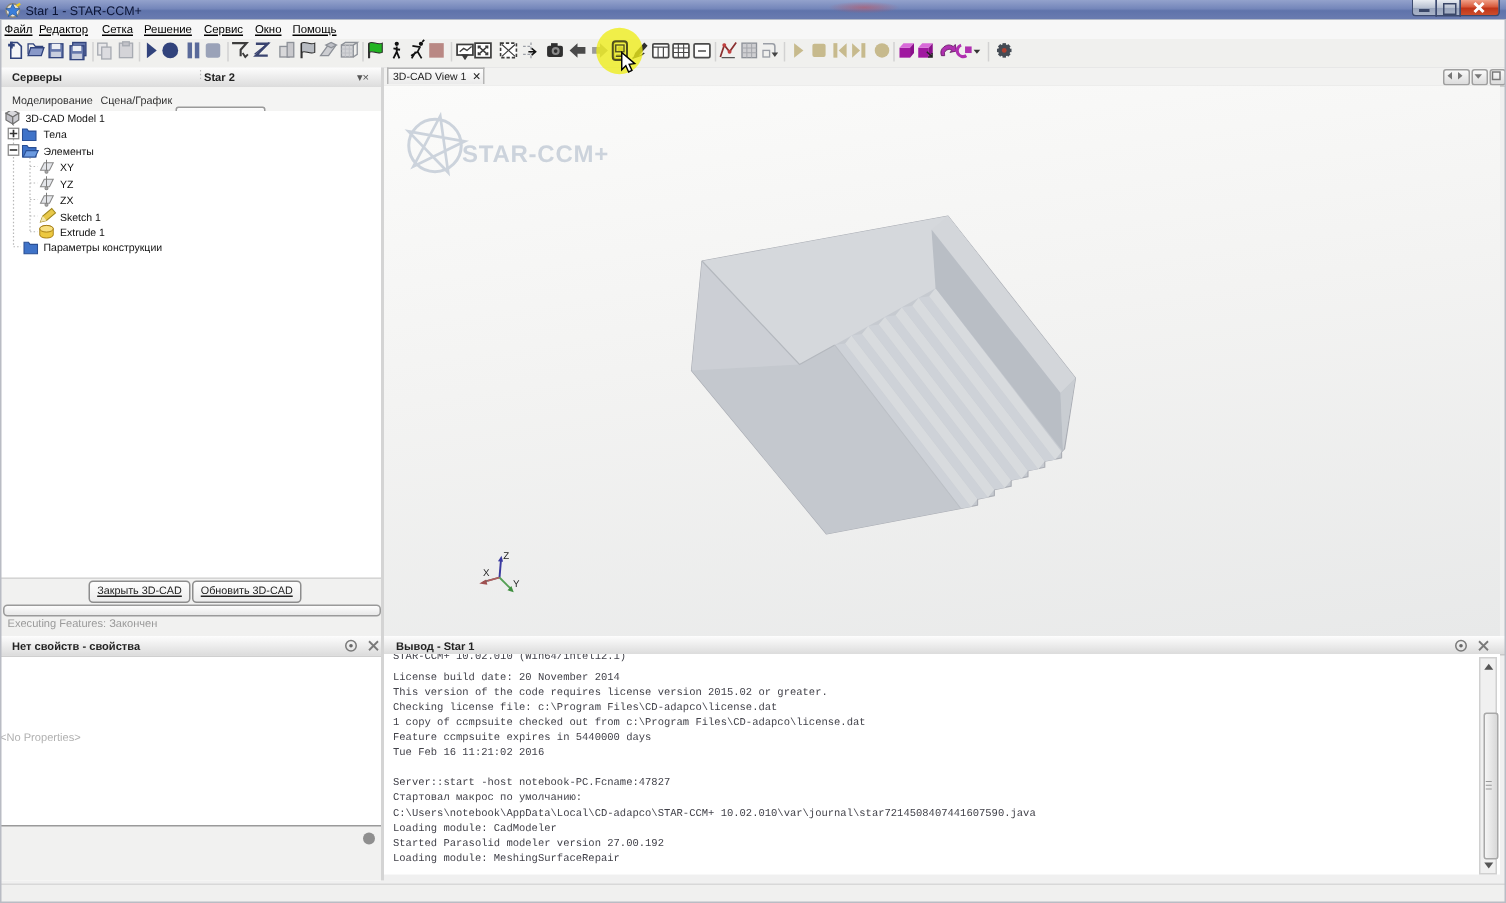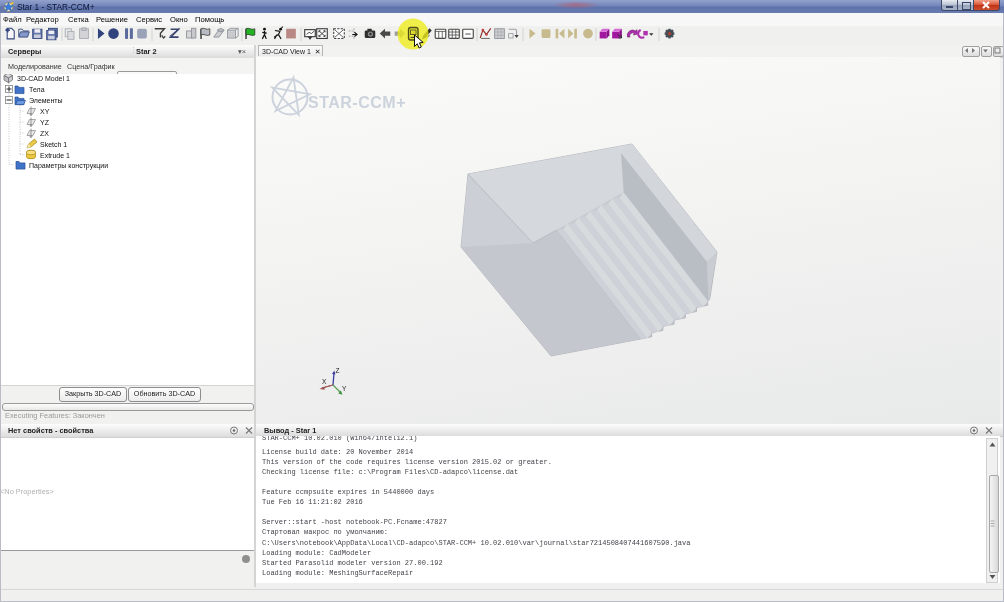--- a/index.html
+++ b/index.html
@@ -11,37 +11,37 @@
   background:linear-gradient(#93a2cc,#7486ba 45%,#5f73ab 55%,#6a7cb0);
   border-bottom:1px solid #2d3f63;}
 #titletxt{left:17px;top:1.5px;font-size:8.3px;color:#0a1333;}
 .winbtn{top:0;height:11px;border:1px solid #3c4a6e;border-top:none;box-sizing:border-box;}
 #btnmin{left:941px;width:17px;background:linear-gradient(#e8ecf2,#b9c2d2 50%,#98a4bc 52%,#aab4c8);border-radius:0 0 0 3px;}
 #btnmax{left:957px;width:17px;background:linear-gradient(#e8ecf2,#b9c2d2 50%,#98a4bc 52%,#aab4c8);}
 #btncls{left:973px;width:27px;background:linear-gradient(#f0a088,#d95a3c 45%,#c03418 55%,#cc4e2c);border-radius:0 0 3px 0;}
 
 #menubar{left:0;top:13px;width:1004px;height:13px;background:#f7f7f7;
   border-bottom:1px solid #e2e2e2;font-size:7.6px;color:#000;}
-#menubar span{position:absolute;top:2px;}
+#menubar span{position:absolute;top:2px;text-decoration:underline;}
 
 #toolbar{left:0;top:26px;width:1004px;height:19px;background:#f0f0ee;
   border-bottom:1px solid #c9c9c9;}
 
 #leftpanel{left:0;top:45px;width:256px;height:542px;background:#fff;border-right:2px solid #d4d4d4;box-sizing:border-box;}
 .phdr{background:linear-gradient(#fdfdfd,#e9e9e9 60%,#dcdcdc);border-bottom:1px solid #c8c8c8;
   font-size:7.4px;font-weight:bold;color:#222;text-align:right;}
 #servhdr{left:0;top:45px;width:254px;height:13px;}
 #tabrow{left:0;top:58px;width:254px;height:16px;background:#f4f4f3;border-bottom:1px solid #d8d8d8;font-size:7.2px;color:#333;}
 #tab3d{position:absolute;left:117px;top:1px;width:58px;height:12px;background:linear-gradient(#fcfcfc,#e3e3e3);
   border:1px solid #9a9a9a;border-radius:2px;text-align:center;line-height:12px;font-weight:normal;font-size:7.2px;margin-top:12px;}
 
 #tree{left:0;top:74px;width:254px;height:310px;background:#fff;font-size:8px;color:#111;}
 
 .btn{position:absolute;background:linear-gradient(#fefefe,#ececec);border:1px solid #8d8d8d;border-radius:3px;
-  font-size:7.2px;color:#222;text-align:center;}
+  font-size:7.2px;color:#222;text-align:center;text-decoration:underline;}
 #progress{left:2px;top:403px;width:250px;height:6px;border:1px solid #9a9a9a;border-radius:3px;
   background:linear-gradient(#fdfdfd,#e8e8e8);position:absolute;}
 #exec{left:5px;top:411px;font-size:7.4px;color:#9a9a9a;position:absolute;}
 #prophdr{left:0;top:424px;width:254px;height:13px;}
 #propwhite{left:0;top:437px;width:254px;height:113px;background:#fff;border-top:1px solid #cfcfcf;box-sizing:border-box;}
 #noprop{left:0px;top:487px;width:254px;font-size:7.4px;color:#b0b0b0;}
 #propgrey{left:0;top:550px;width:254px;height:37px;background:#f1f1f0;border-top:1px solid #9a9a9a;box-sizing:border-box;}
 #propcircle{position:absolute;left:242px;top:4px;width:8px;height:8px;border-radius:50%;background:#8f8f8f;}
 
 #viewtabs{left:256px;top:45px;width:748px;height:12px;background:#f2f2f1;border-bottom:1px solid #cfcfcf;}
@@ -459,20 +459,21 @@
       <circle cx="4" cy="4.5" r="3.5" fill="none" stroke="#7a7a7a"></circle>
       <circle cx="4" cy="4.5" r="1.2" fill="#666"></circle>
       <path d="M16 1.5 l6 6 m0-6 l-6 6" stroke="#7a7a7a" stroke-width="1.2"></path>
     </svg>
   </div>
 <div class="abs" id="console">
 <div style="top:-2px">STAR-CCM+ 10.02.010 (Win64/intel12.1)</div>
 <div style="top:11.5px">License build date: 20 November 2014</div>
 <div style="top:21.5px">This version of the code requires license version 2015.02 or greater.</div>
 <div style="top:31.5px">Checking license file: c:\Program Files\CD-adapco\license.dat</div>
+<div style="top:42px">1 copy of ccmpsuite checked out from c:\Program Files\CD-adapco\license.dat</div>
 <div style="top:52px">Feature ccmpsuite expires in 5440000 days</div>
 <div style="top:62px">Tue Feb 16 11:21:02 2016</div>
 <div style="top:82px">Server::start -host notebook-PC.Fcname:47827</div>
 <div style="top:92px">Стартовал макрос по умолчанию:</div>
 <div style="top:102.5px">C:\Users\notebook\AppData\Local\CD-adapco\STAR-CCM+ 10.02.010\var\journal\star7214508407441607590.java</div>
 <div style="top:112.5px">Loading module: CadModeler</div>
 <div style="top:122.5px">Started Parasolid modeler version 27.00.192</div>
 <div style="top:133px">Loading module: MeshingSurfaceRepair</div>
 </div>
 <div class="abs" id="vscroll">

